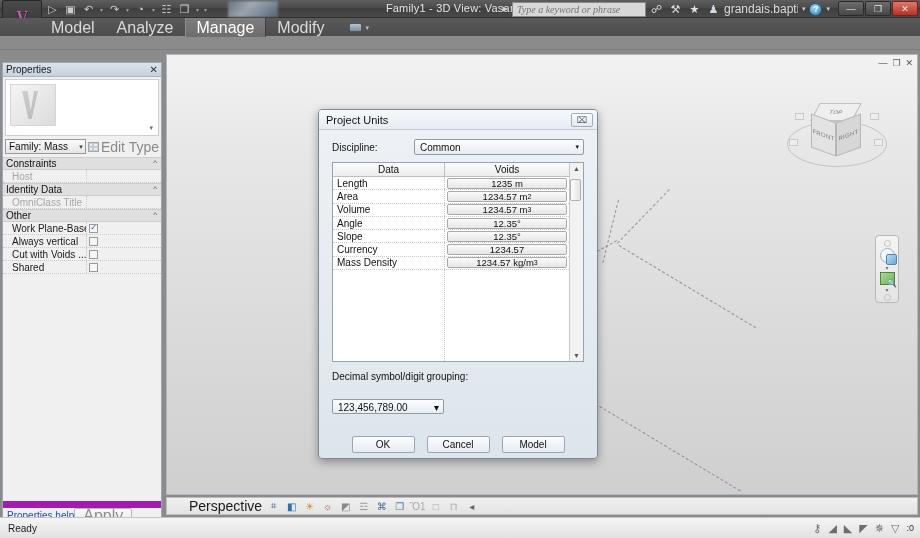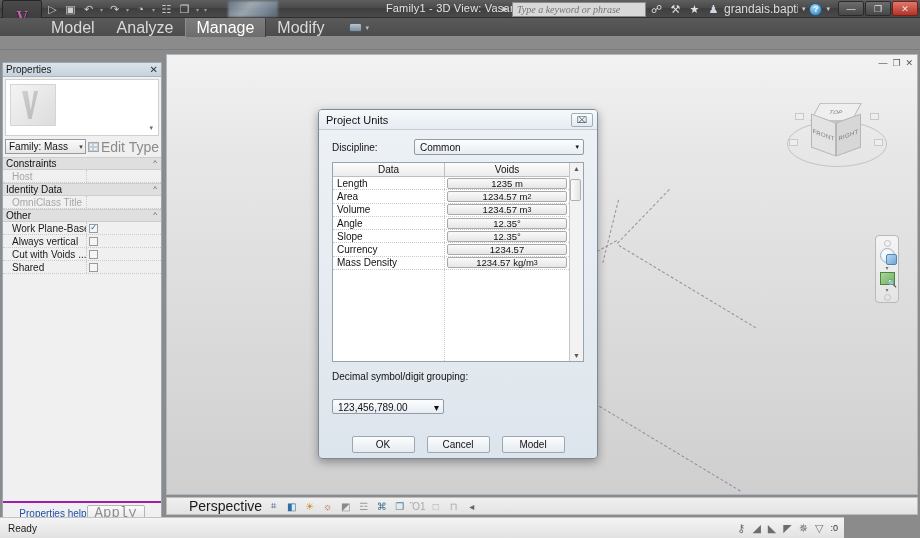--- a/index.html
+++ b/index.html
@@ -164,29 +164,29 @@
   .prow .pval { flex: 1; display: flex; align-items: center; padding-left: 2px; }
   .pval .field { width: 72px; height: 11px; background: #fff; border: 1px solid #7f9db9; }
   .cbx {
     width: 9px; height: 9px; border: 1px solid #9a9a9a; background: #f6f6f6;
     display: flex; align-items: center; justify-content: center; font-size: 8px; color: #1b4ea0;
     line-height: 1;
   }
 
   .prop-footer {
     position: absolute; left: 0; bottom: 0; width: 100%; height: 22px;
-    display: flex; align-items: center; justify-content: center; padding: 0 4px;
-    border-top: 2px solid #a21caf;
+    display: flex; align-items: center; justify-content: flex-start; padding: 0 4px;
+    border-top: 7px solid #a21caf;
   }
   .prop-help { color: #1f4fa8; text-decoration: underline; font-size: 10px; }
   .apply-btn {
-    width: 58px; height: 16px; font-size: 14px; color: #8d8d8d;
+    width: 58px; height: 16px; font-size: 16px; color: #8d8d8d;
     background: linear-gradient(to bottom,#fafafa,#e9e9e9);
     border: 1px solid #b5b5b5; border-radius: 2px;
-    display: flex; align-items: center; justify-content: center; font-family: Liberation Mono, monospace;
+    display: flex; align-items: center; justify-content: center;
   }
 
   
   .canvas {
     position: absolute; left: 166px; top: 54px; width: 752px; height: 441px;
     background: linear-gradient(to bottom, #f2f2f2 0%, #e7e7e7 22%, #cfcfcf 100%);
     border: 1px solid #aeb8c2; overflow: hidden;
   }
   .mdi-controls { position: absolute; right: 4px; top: 3px; display: flex; gap: 5px; color: #555; font-size: 9px; }
 
@@ -247,21 +247,21 @@
   .viewbar {
     position: absolute; left: 166px; top: 497px; width: 752px; height: 18px;
     background: linear-gradient(to bottom,#f0f0f0,#e3e3e3);
     border: 1px solid #bdbdbd; display: flex; align-items: center; padding-left: 8px; gap: 5px;
   }
   .vb-label { font-size: 14px; color: #1a1a1a; margin-right: 0; padding-left: 14px; }
   .vb-ic { width: 13px; height: 12px; display:flex; align-items:center; justify-content:center; font-size:10px; }
 
   
   .statusbar {
-    position: absolute; left: 0; bottom: 0; width: 844px; height: 21px;
+    position: absolute; left: 0; bottom: 0; width: 920px; height: 21px;
     background: linear-gradient(to bottom,#f4f4f4,#e2e2e2);
     border-top: 1px solid #c3c3c3; display: flex; align-items: center;
   }
   .status-text { padding-left: 8px; font-size: 10px; color: #1a1a1a; }
   .status-right { position: absolute; right: 6px; display: flex; align-items: center; gap: 7px; }
   .sb-ic { font-size: 11px; color: #6d6d6d; }
   .sb-count { font-size: 9px; color: #333; }
 
   
   .overlay-dialog {

